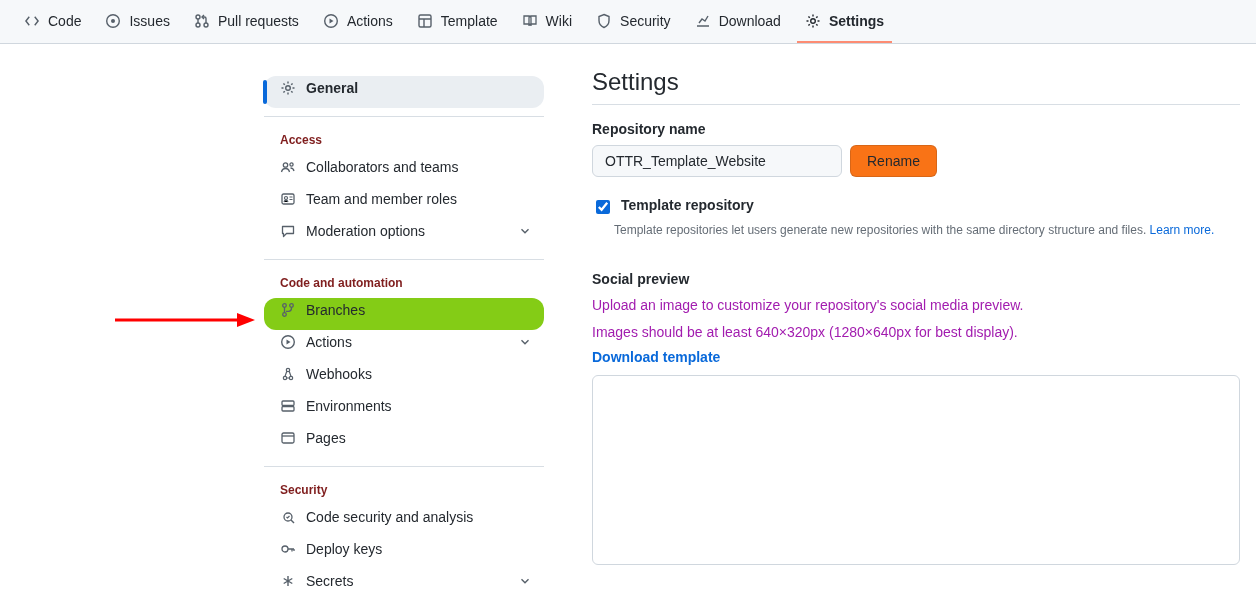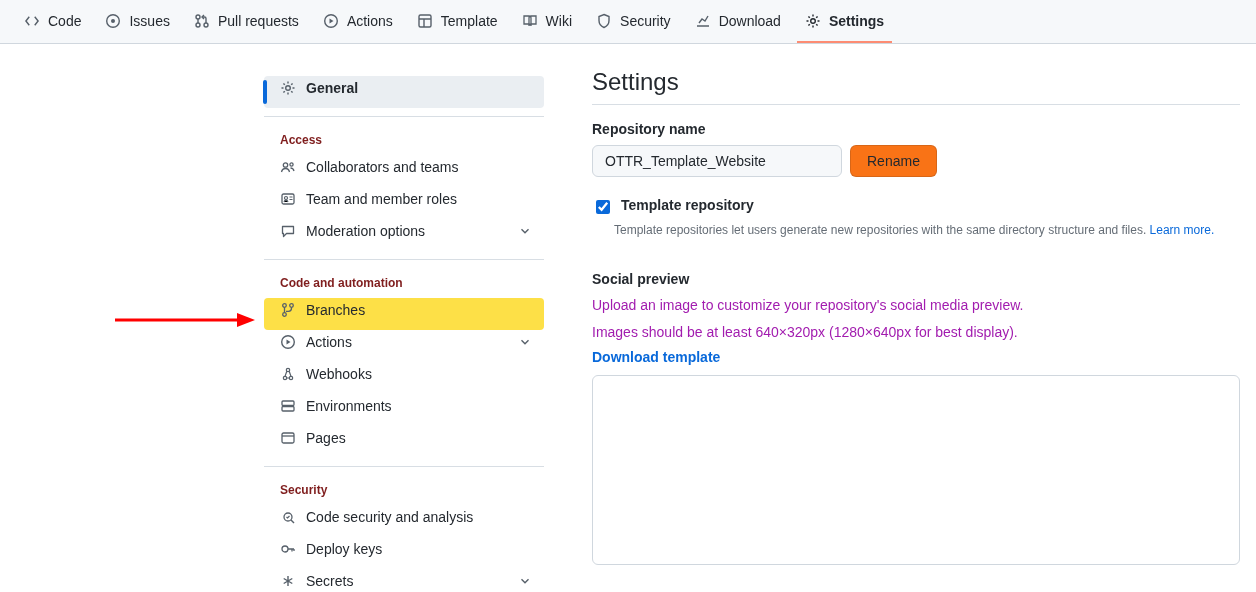--- a/index.html
+++ b/index.html
@@ -71,21 +71,21 @@
     font-weight: 600;
     color: #7f1d1d;
     padding: 8px 16px 8px 16px;
   }
   .side-item {
     display: flex;
     align-items: center;
     gap: 10px;
     height: 32px;
     padding: 0 12px 8px 16px;
-    border-radius: 4px;
+    border-radius: 12px;
     cursor: pointer;
     font-size: 14px;
     color: #24292f;
     position: relative;
   }
   .side-item .ic { width: 16px; height:16px; color:#57606a; flex-shrink:0; }
   .side-item .lbl { flex: 1; }
   .side-item .chev { width: 14px; height:14px; color:#57606a; }
   .side-item.selected {
     background: #eaeef2;
@@ -93,21 +93,21 @@
   }
   .side-item.selected::before {
     content:"";
     position:absolute;
     left:-1px; top:4px; bottom:4px;
     width:4px;
     background:#0969da;
     border-radius:4px;
   }
   .side-item.hovered {
-    background:#fde047;
+    background:#84cc16;
   }
 
   .content {
     flex: 1;
     padding: 0 16px 0 32px;
     max-width: 700px;
   }
   .content h1 {
     font-size: 24px;
     font-weight: 400;

